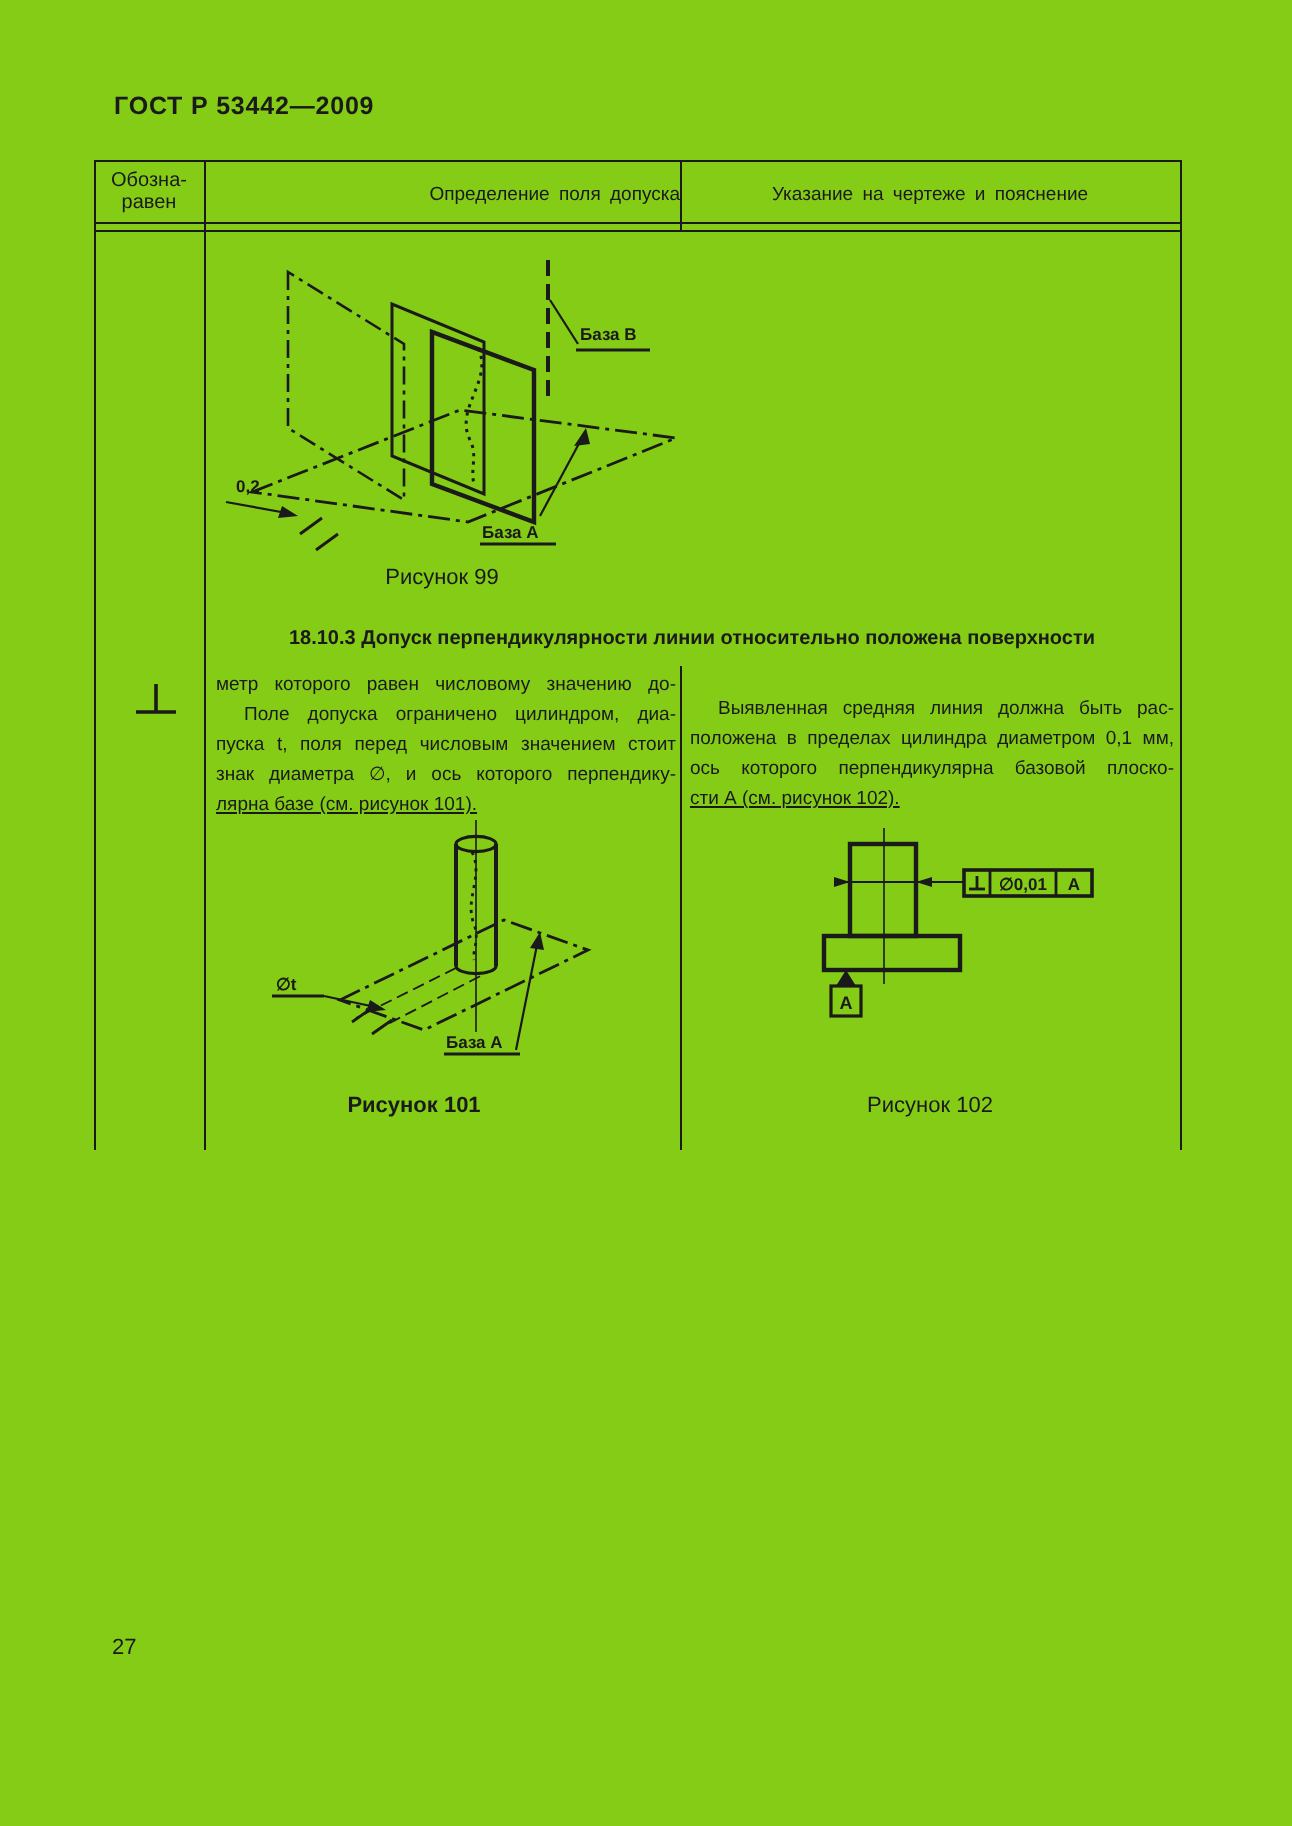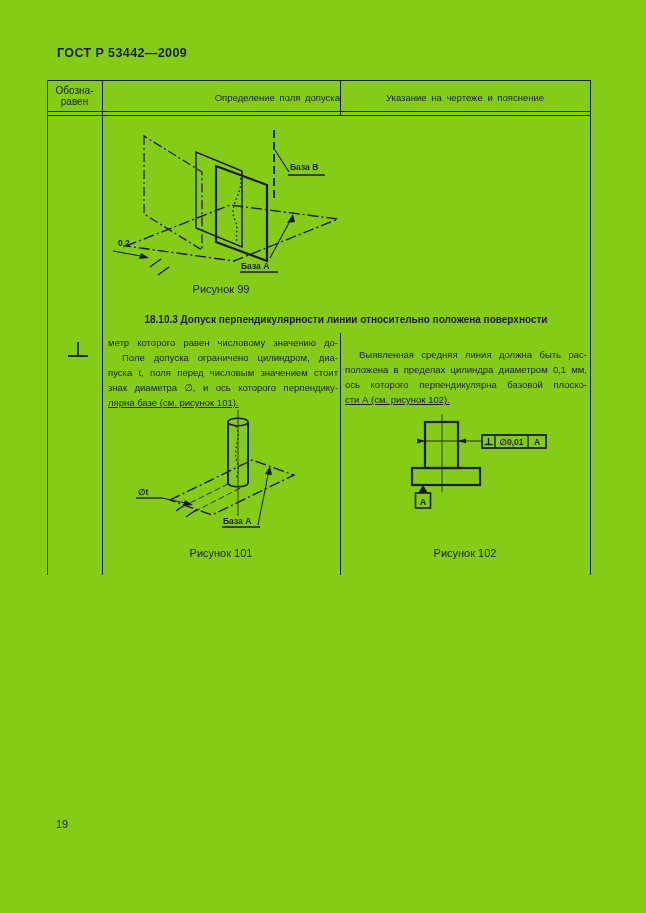--- a/index.html
+++ b/index.html
@@ -111,21 +111,21 @@
       <polygon points="81,97 71,98 73,92" fill="#1a1a1a" stroke="none"></polygon>
       <line x1="64" y1="103" x2="74" y2="96" stroke-width="1.4"></line>
       <line x1="74" y1="109" x2="84" y2="102" stroke-width="1.4"></line>
       <line x1="110" y1="119" x2="148" y2="119" stroke-width="1.6"></line>
       <line x1="146" y1="117" x2="157" y2="62" stroke-width="1.1"></line>
       <polygon points="158,58 153,66 160,67" fill="#1a1a1a" stroke="none"></polygon>
     </g>
     <text class="fig-label" x="26" y="87">∅t</text>
     <text class="fig-label" x="111" y="116">База А</text>
   </svg>
-  <div class="caption" style="left:102px;top:547px;width:238px;">Рисунок 101</div>
+  <div class="caption" style="left:88px;top:547px;width:238px;font-weight:bold;">Рисунок 101</div>
 
   <svg style="left:398px;top:413px;" width="165" height="105" viewBox="0 0 165 105">
     <g stroke="#1a1a1a" fill="none">
       <line x1="44" y1="1" x2="44" y2="79" stroke-width="0.8"></line>
       <rect x="27" y="9" width="33" height="46" stroke-width="2.2"></rect>
       <rect x="14" y="55" width="68" height="17" stroke-width="2.2"></rect>
       <line x1="20" y1="28" x2="84" y2="28" stroke-width="0.9"></line>
       <polygon points="27,28 19,25.5 19,30.5" fill="#1a1a1a" stroke="none"></polygon>
       <polygon points="60,28 68,25.5 68,30.5" fill="#1a1a1a" stroke="none"></polygon>
       <rect x="84" y="22" width="64" height="13" stroke-width="1.8"></rect>
@@ -135,15 +135,15 @@
       <line x1="86.5" y1="31.5" x2="94.5" y2="31.5" stroke-width="1.4"></line>
       <polygon points="25,72 20,80 30,80" fill="#1a1a1a" stroke="none"></polygon>
       <rect x="17.5" y="80" width="15" height="15" stroke-width="1.6"></rect>
     </g>
     <text class="frame-text" x="113.5" y="32" text-anchor="middle">∅0,01</text>
     <text class="frame-text" x="139" y="32" text-anchor="middle">А</text>
     <text class="frame-text" x="25" y="91.5" text-anchor="middle" style="font-size:9px;">А</text>
   </svg>
   <div class="caption" style="left:340px;top:547px;width:250px;">Рисунок 102</div>
 
-  <div class="pageno">19</div>
+  <div class="pageno">27</div>
 
 </div>
 
 </body></html>

